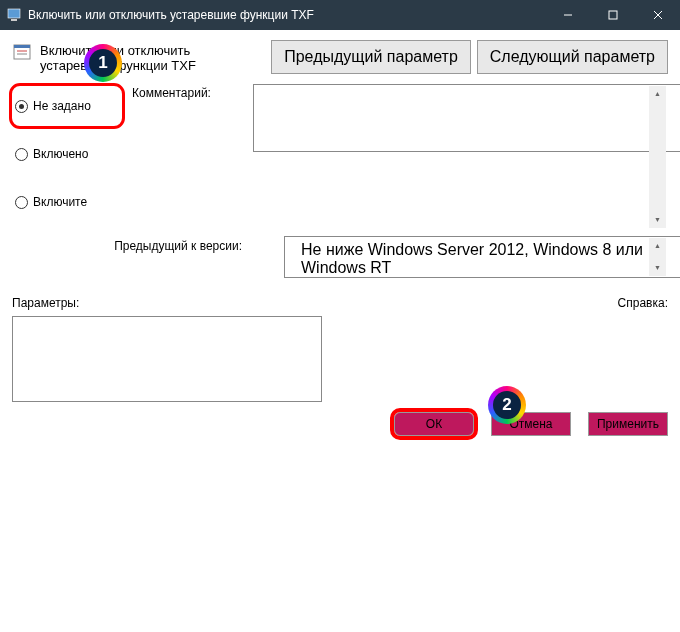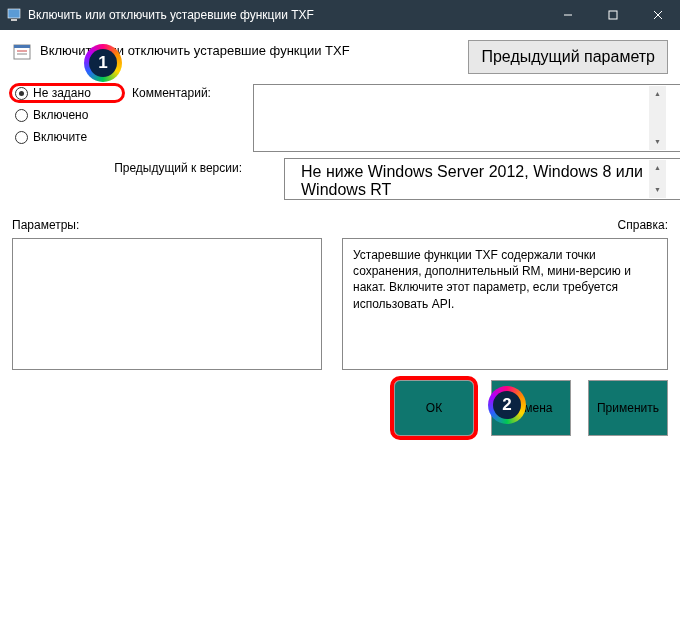--- a/index.html
+++ b/index.html
@@ -74,21 +74,21 @@
     margin-top: 2px;
   }
   .radio-group {
     width: 110px;
     padding-top: 2px;
   }
   .radio-option {
     display: flex;
     align-items: center;
     gap: 5px;
-    padding: 0 3px;
+    padding: 13px 3px;
     margin-bottom: 8px;
     position: relative;
     z-index: 2;
   }
   .radio-option.highlighted-1 {
     outline: 3px solid #f00;
     border-radius: 8px;
     background: #fff;
   }
   .radio-circle {
@@ -175,22 +175,22 @@
 
   .footer-buttons {
     display: flex;
     justify-content: flex-end;
     gap: 6px;
     padding: 10px 0 12px 0;
     position: relative;
   }
   .footer-buttons button {
     border: 1px solid #999;
-    background: #0f766e;
-    padding: 20px 0;
+    background: #be185d;
+    padding: 4px 0;
     font-size: 12px;
     min-width: 80px;
     margin-left: 11px;
   }
   button.highlighted-2 {
     outline: 4px solid #f00;
     border-radius: 6px;
   }
 
   
@@ -259,20 +259,21 @@
         <svg width="18" height="18" viewBox="0 0 18 18">
           <rect x="1" y="2" width="16" height="14" fill="#fff" stroke="#888" stroke-width="1"></rect>
           <rect x="1" y="2" width="16" height="3" fill="#4a78b5"></rect>
           <line x1="4" y1="8" x2="14" y2="8" stroke="#c44" stroke-width="1"></line>
           <line x1="4" y1="11" x2="14" y2="11" stroke="#888" stroke-width="1"></line>
         </svg>
       </span>
       <span class="setting-title">Включить или отключить устаревшие функции TXF</span>
       <div class="nav-buttons">
         <button class="nav-btn">Предыдущий параметр</button>
+        <button class="nav-btn">Следующий параметр</button>
       </div>
     </div>
 
     <div class="radio-comment-row">
       <div class="radio-group">
         <label class="radio-option highlighted-1">
           <span class="radio-circle checked"></span>
           <span>Не задано</span>
         </label>
         <label class="radio-option">
@@ -308,21 +309,20 @@
       </div>
     </div>
 
     <div class="params-help-labels">
       <div>Параметры:</div>
       <div>Справка:</div>
     </div>
 
     <div class="params-help-boxes">
       <div class="big-box params-box"></div>
-      <div class="big-box help-box">Устаревшие функции TXF содержали точки сохранения, дополнительный RM, мини-версию и накат. Включите этот параметр, если требуется использовать API.</div>
     </div>
 
     <div class="footer-buttons">
       <button class="highlighted-2">ОК</button>
       <button>Отмена</button>
       <button>Применить</button>
     </div>
 
   </div>
 

